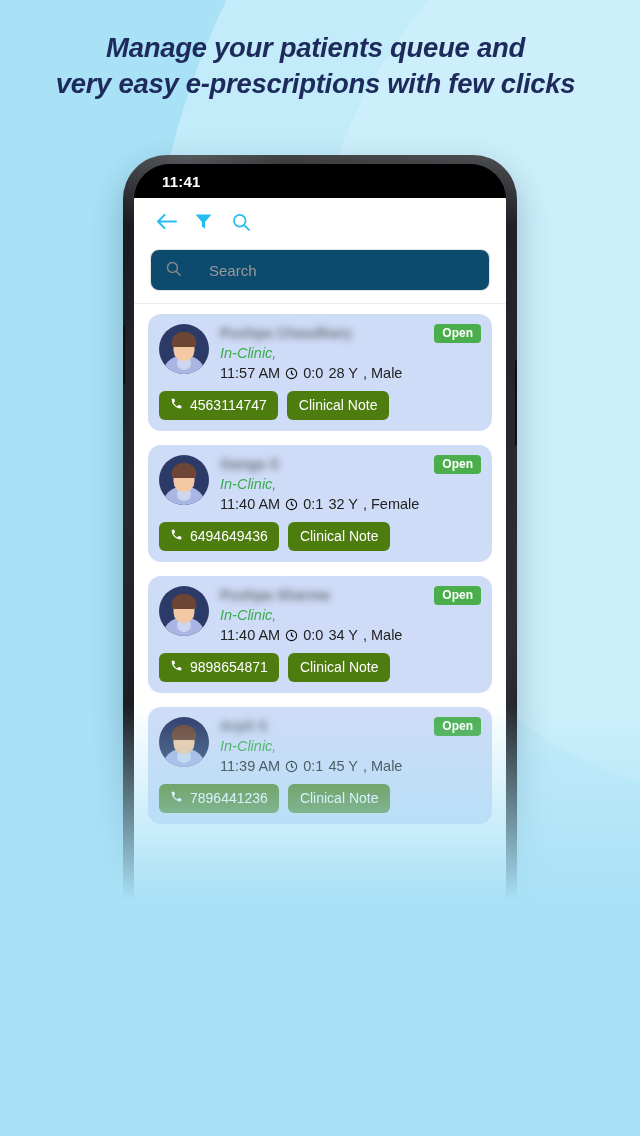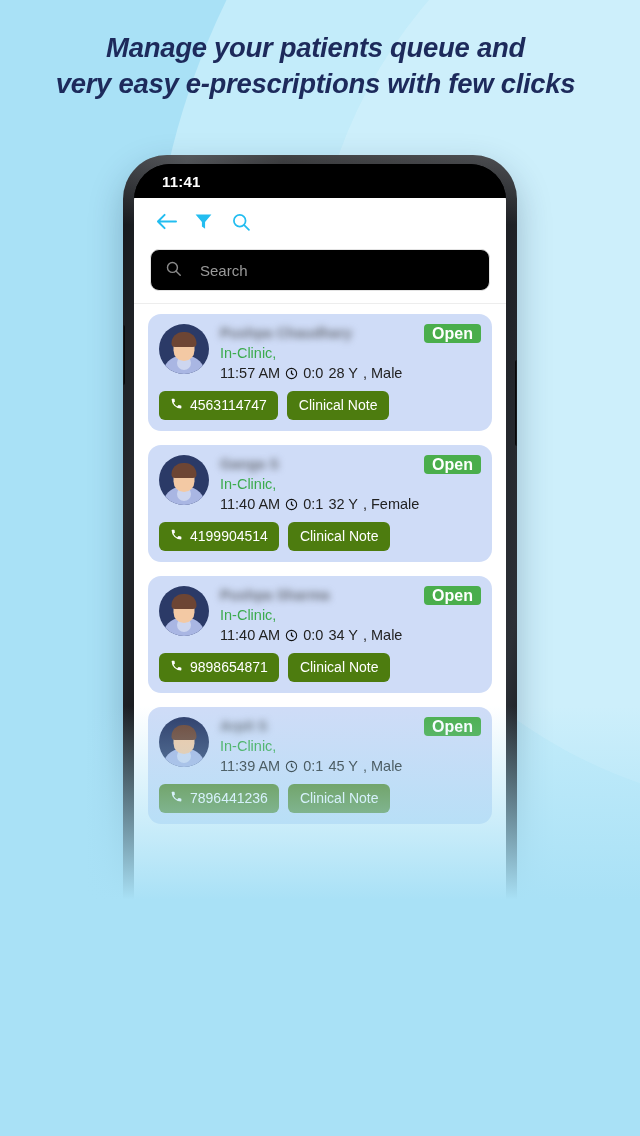--- a/index.html
+++ b/index.html
@@ -120,22 +120,22 @@
   .appbar-title{
     flex:1 1 auto; text-align:center;
     font-size:18px; color:#2c2c2c; letter-spacing:.1px;
   }
   .appbar-icon{ width:30px; height:30px; display:flex; align-items:center; justify-content:center; }
 
   .searchbar{
     margin:4px 16px 0 16px;
     flex:0 0 42px;
     border:1px solid #e3e3e3; border-radius:9px;
-    background:#000000;
-    display:flex; align-items:center; gap:18px;
+    background:#0c4a6e;
+    display:flex; align-items:center; gap:27px;
     padding:0 14px;
   }
   .search-ph{ color:#9a9a9a; font-size:15px; }
 
   .divider{
     margin:12px 0 0 0; height:1px; background:#ededed; flex:0 0 1px;
   }
 
   .list{
     flex:1 1 auto; overflow:hidden;
@@ -179,31 +179,31 @@
     background:#cdd6f0;
   }
   .card-info{ flex:1 1 auto; min-width:0; padding-top:1px; }
   .pname{
     font-size:14.5px; font-weight:bold; color:#6b6f78;
     filter:blur(3.6px);
     height:17px; line-height:17px;
     white-space:nowrap; overflow:hidden;
   }
   .ptype{
-    font-size:14.5px; color:#3cab4e; margin-top:3px; line-height:17px;
+    font-size:14.5px; color:#3cab4e; margin-top:3px; line-height:17px;font-style:italic;
   }
   .pmeta{
     font-size:14.5px; color:#222; margin-top:2px; line-height:19px;
     display:flex; align-items:center; gap:5px; white-space:nowrap;
   }
   .pmeta .clock{ display:inline-flex; align-items:center; }
   .badge{
     position:absolute; right:11px; top:10px;
     background:#4aae4c; color:#fff;
-    font-size:16px; font-weight:bold;
+    font-size:12px; font-weight:bold;
     padding:3px 8px; border-radius:4px;
     line-height:13px;
   }
   .card-actions{ display:flex; gap:9px; margin-top:8px; }
   .btn-call, .btn-note{
     background:#4d7c0f; color:#fff;
     border:none; border-radius:6px;
     font-size:14px; font-family:"Liberation Sans", sans-serif;
     padding:6px 11px;
     display:inline-flex; align-items:center; gap:7px;
@@ -397,21 +397,21 @@
                 </div>
               </div>
             </div>
             <div class="card-actions">
               <button class="btn-call">
                 <span>
                   <svg width="13" height="13" viewBox="0 0 24 24" fill="#fff">
                     <path d="M6.6 10.8a15 15 0 006.6 6.6l2.2-2.2a1 1 0 011-.25 11.4 11.4 0 003.6.57 1 1 0 011 1V20a1 1 0 01-1 1A17 17 0 013 4a1 1 0 011-1h3.5a1 1 0 011 1 11.4 11.4 0 00.57 3.6 1 1 0 01-.25 1z"></path>
                   </svg>
                 </span>
-                <span>4199904514</span>
+                <span>6494649436</span>
               </button>
               <button class="btn-note">Clinical Note</button>
             </div>
           </div>
 
           <div class="card">
             <span class="badge">Open</span>
             <div class="card-top">
               <div class="avatar">
                 <div class="body"></div>

